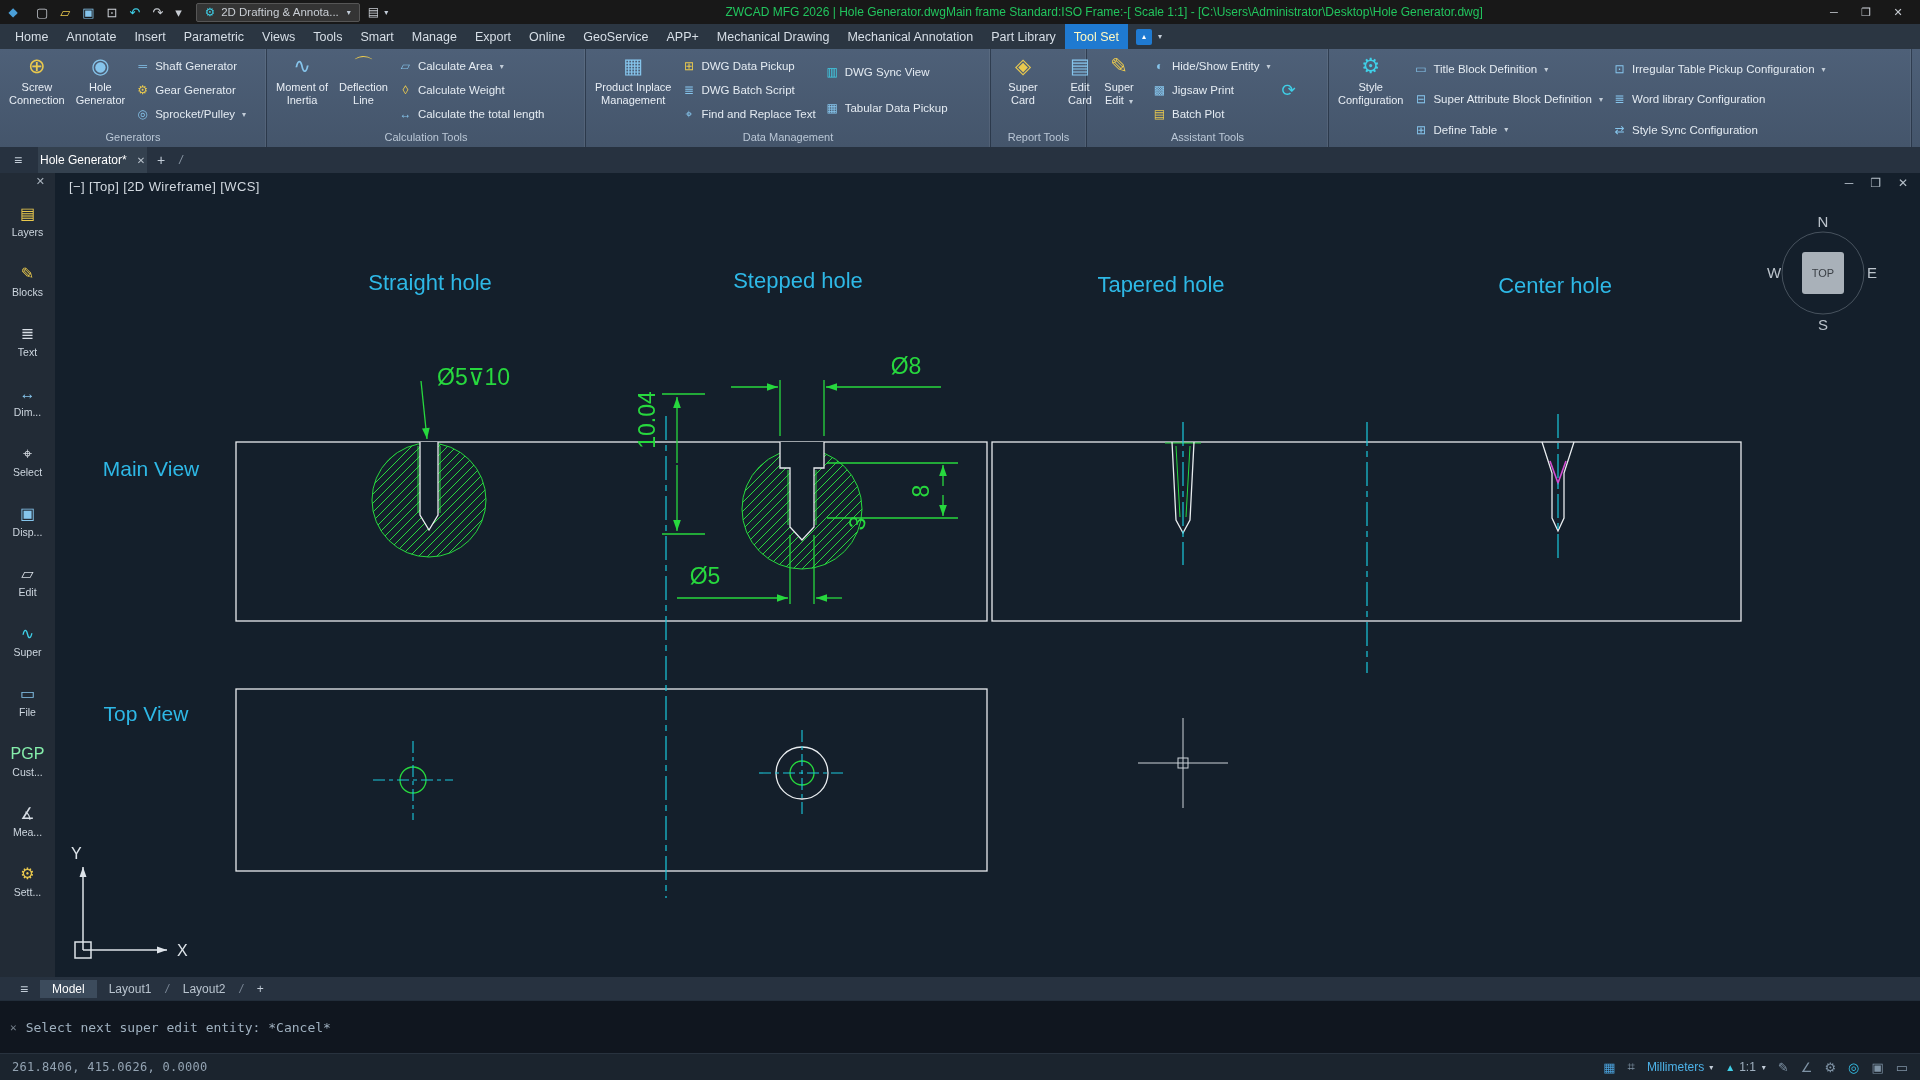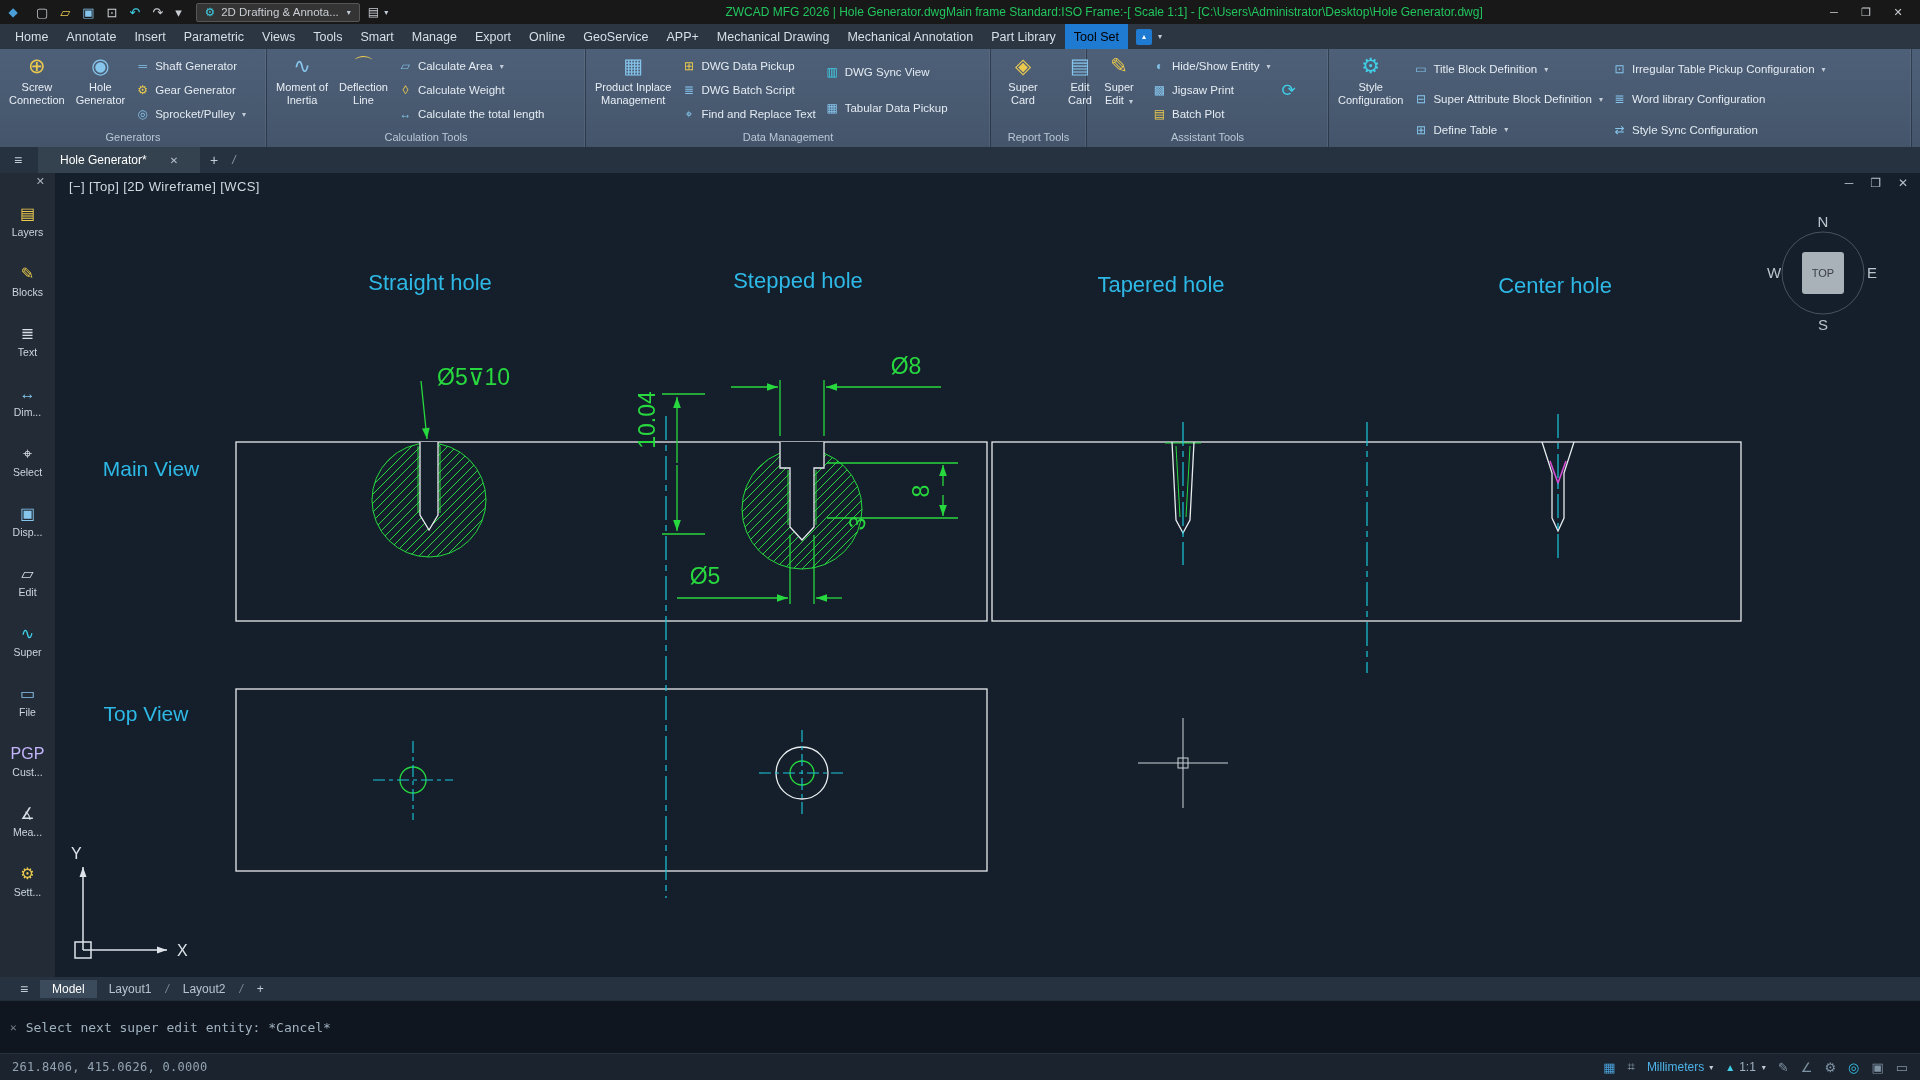--- a/index.html
+++ b/index.html
@@ -16,21 +16,21 @@
   .ws-gear{color:#3fd0e8;}
   .doc-switch{margin-left:8px;font-size:12px;color:#c9ced4;display:flex;gap:3px;align-items:center;}
   .tb-title{flex:1;text-align:center;font-size:12px;color:#22c55e;white-space:nowrap;overflow:hidden;padding:0 10px;}
   .win-btns{display:flex;gap:4px;padding-right:8px;}
   .win-btn{width:28px;text-align:center;font-size:11px;color:#c9ced4;}
 
   
   .menubar{height:25px;background:#2b3642;display:flex;align-items:center;padding-left:6px;font-size:12.5px;flex:none;}
   .menu-items{display:flex;align-items:center;height:100%;}
   .menu-item{padding:0 9px;height:100%;display:flex;align-items:center;color:#d7dfe7;white-space:nowrap;}
-  .menu-item.active{background:#1f7ad1;color:#000000;}
+  .menu-item.active{background:#1f7ad1;color:#fef9c3;}
   .menu-extra{display:flex;align-items:center;gap:4px;margin-left:8px;}
   .me-box{width:16px;height:16px;background:#1f7ad1;color:#fff;font-size:8px;display:flex;align-items:center;justify-content:center;border-radius:2px;}
   .dd{font-size:8px;color:#c3cdd8;margin-left:2px;}
 
   
   .ribbon{height:98px;background:linear-gradient(#4e6078,#44556b);display:flex;flex:none;}
   .rgroup{display:flex;flex-direction:column;border-right:1px solid rgba(18,28,42,.5);box-shadow:inset -1px 0 0 rgba(255,255,255,.07);flex:none;}
   .g0{width:266px}.g1{width:318px}.g2{width:404px}.g3{width:95px}.g4{width:241px}.g5{width:582px}
   .rg-content{flex:1;display:flex;align-items:stretch;gap:5px;padding:3px 6px 0 6px;min-height:0;}
   .rg-label{height:19px;line-height:18px;text-align:center;font-size:11px;color:#bac7d6;white-space:nowrap;}
@@ -39,21 +39,21 @@
   .rbig .rlbl{font-size:11px;line-height:12.5px;color:#e8eef5;white-space:nowrap;}
   .rsmall-col{display:flex;flex-direction:column;justify-content:space-around;padding:2px 2px;}
   .rsmall{display:flex;align-items:center;gap:5px;font-size:11.5px;color:#e4ebf2;white-space:nowrap;height:20px;}
   .rsmall .sicon{width:15px;text-align:center;font-size:12px;}
   .rrefresh{align-self:center;font-size:17px;color:#3fd0e8;padding:0 4px;}
   .ic-y{color:#eac94e}.ic-b{color:#86c5ec}.ic-c{color:#3fd0e8}
 
   
   .doctabs{height:26px;background:#273240;display:flex;align-items:center;flex:none;padding-left:4px;gap:6px;font-size:12px;}
   .hamburger{width:28px;text-align:center;color:#c3cdd8;font-size:14px;}
-  .doctab{display:flex;align-items:center;gap:23px;padding:0 22px;height:26px;background:#34414f;color:#fff;}
+  .doctab{display:flex;align-items:center;gap:10px;padding:0 2px;height:26px;background:#34414f;color:#fff;}
   .tab-close{font-size:10px;color:#b9c3cd;}
   .newtab{color:#c3cdd8;padding:0 4px;font-size:14px;}
   .slash{color:#8a97a5;font-style:italic;padding:0 4px;}
 
   
   .main{flex:1;display:flex;min-height:0;}
   .sidebar{width:55px;background:#222b36;display:flex;flex-direction:column;flex:none;padding-top:2px;}
   .sb-close{align-self:flex-end;margin-right:10px;font-size:11px;color:#aab4be;height:16px;}
   .sb-list{display:flex;flex-direction:column;}
   .side-item{height:60px;display:flex;flex-direction:column;align-items:center;justify-content:center;gap:3px;}
@@ -427,21 +427,21 @@
             <span class="icon" style="color: rgb(63, 208, 232);">∿</span>
             <span class="lbl">Super</span>
           </div>
 
           <div class="side-item">
             <span class="icon" style="color: rgb(134, 197, 236);">▭</span>
             <span class="lbl">File</span>
           </div>
 
           <div class="side-item">
-            <span class="icon" style="color: #c4b5fd;">PGP</span>
+            <span class="icon" style="color: #86efac;">PGP</span>
             <span class="lbl">Cust...</span>
           </div>
 
           <div class="side-item">
             <span class="icon" style="color: rgb(216, 222, 229);">∡</span>
             <span class="lbl">Mea...</span>
           </div>
 
           <div class="side-item">
             <span class="icon" style="color: rgb(234, 201, 78);">⚙</span>

